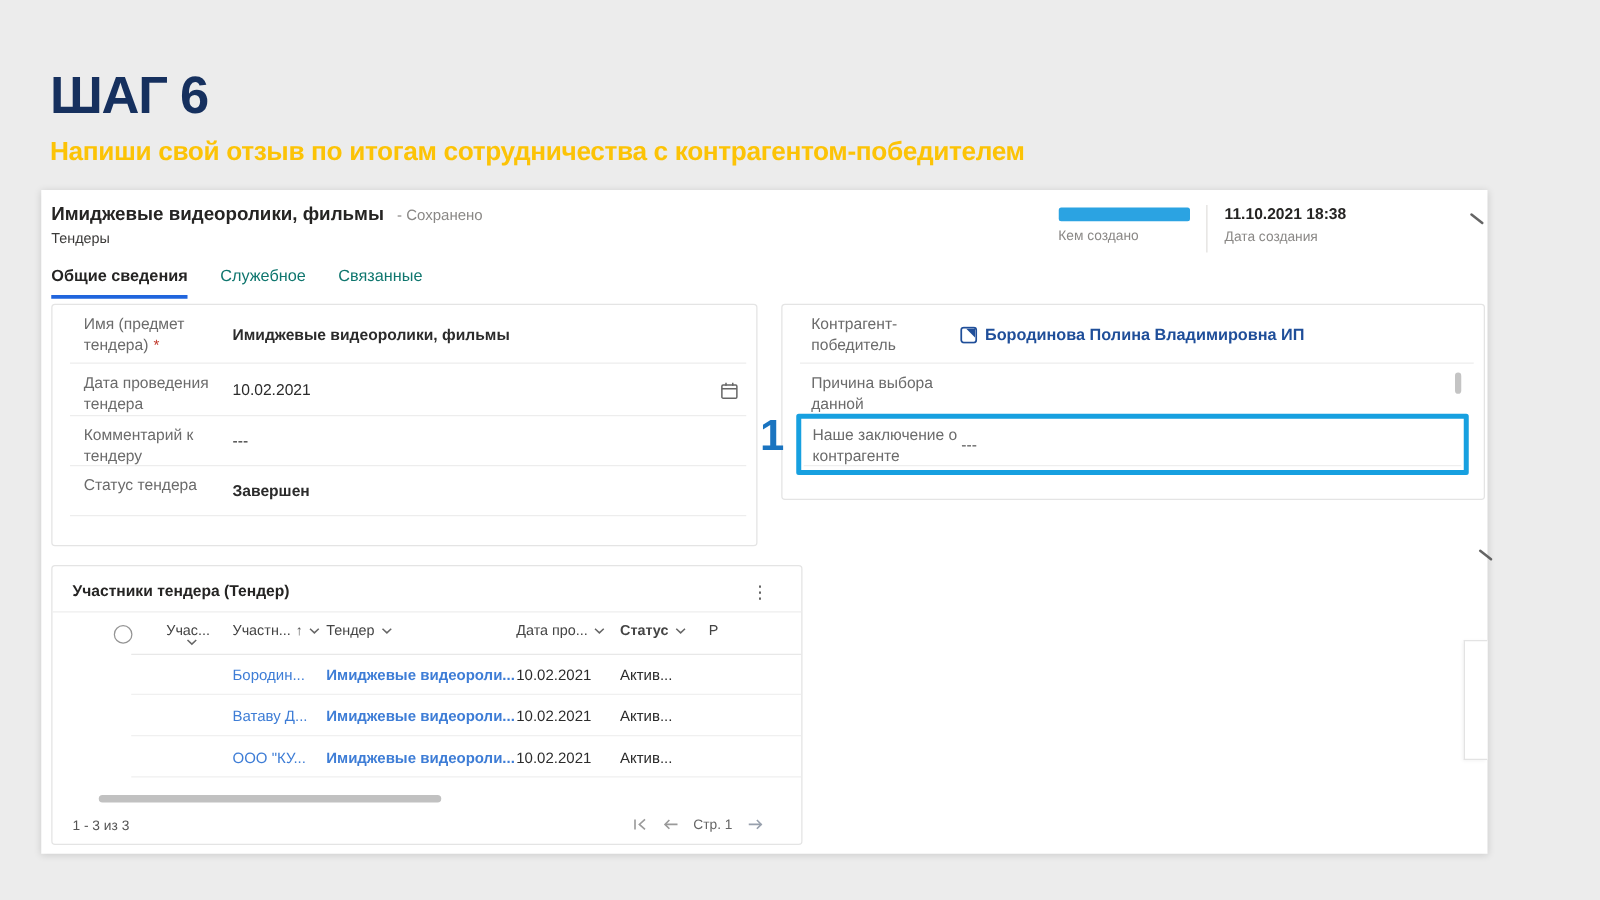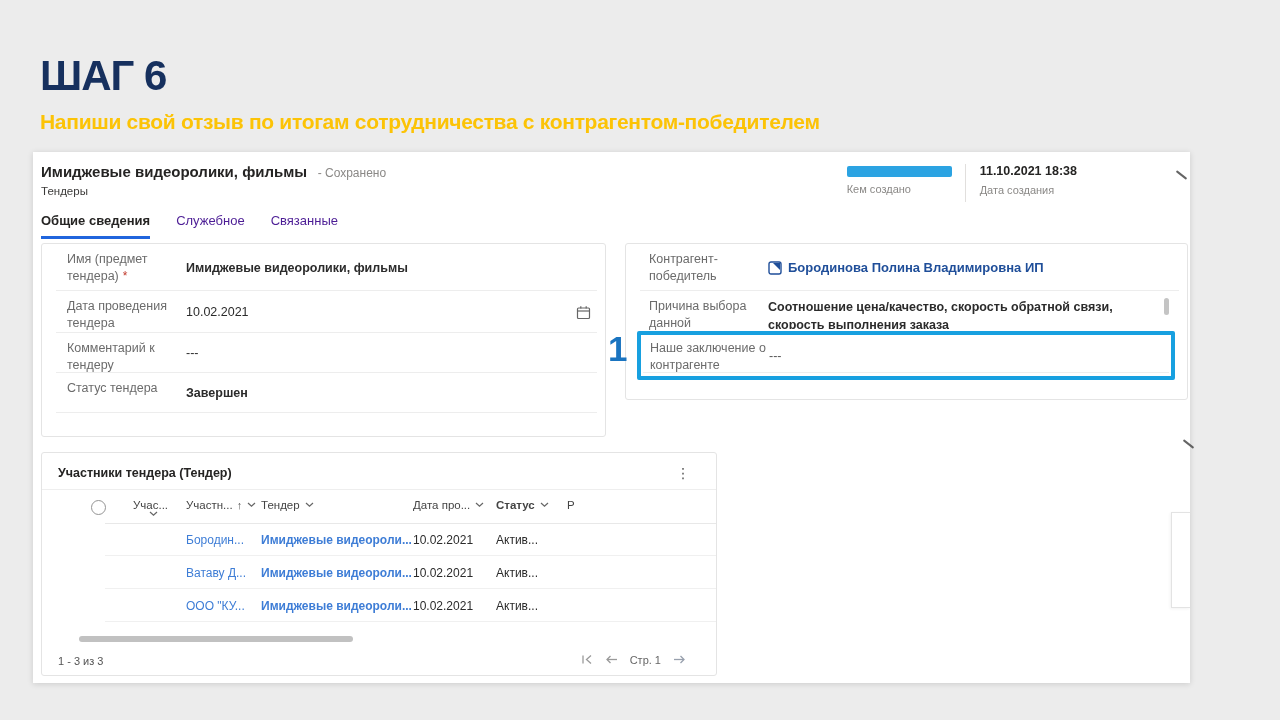--- a/index.html
+++ b/index.html
@@ -34,27 +34,27 @@
   .created-by { width:112px; }
   .redaction-bar { width:105px; height:11px; background:#2ba3e2; border-radius:2px; margin-top:2px; }
   .created-label { font-size:11px; color:#8a8886; margin-top:6px; }
   .created-value { font-size:12.5px; font-weight:700; color:#252423; }
   .v-divider { width:1px; height:38px; background:#e1dfdd; margin:0 14px 0 6px; }
   .pen-mark { position:absolute; width:13px; height:2px; background:#4a4a4a; border-radius:1px; transform:rotate(38deg); opacity:0.85; }
   .pen-mark-1 { left:1142px; top:22px; }
   .pen-mark-2 { left:1149px; top:291px; }
   
   .tabs { position:absolute; left:8px; top:57px; display:flex; }
-  .tab { font-size:13px; color:#4c1d95; padding:4px 0 8px 0; margin-right:26px; cursor:pointer; }
+  .tab { font-size:13px; color:#0f766e; padding:4px 0 8px 0; margin-right:26px; cursor:pointer; }
   .tab.active { font-weight:700; color:#252423; border-bottom:3px solid #2065dd; }
   
   .card { position:absolute; background:#fff; border:1px solid #e4e4e4; border-radius:3px; }
   .card-left  { left:8px;   top:91px;  width:565px; height:194px; }
   .card-right { left:592px; top:91px;  width:563px; height:157px; }
-  .card-table { left:8px;   top:300px; width:676px; height:224px; }
+  .card-table { left:8px;   top:300px; width:601px; height:224px; }
   
   .frow { position:absolute; left:0; width:100%; display:flex; }
   .frow .divline { position:absolute; bottom:0; left:14px; right:8px; border-bottom:1px solid #ededed; }
   .flabel { position:absolute; left:25px; top:7px; width:116px; font-size:12.5px; line-height:17px; color:#6b6b6b; }
   .flabel .req { color:#c0392b; margin-left:4px; font-size:12px; }
   .fvalue { position:absolute; left:144px; top:0; height:100%; display:flex; align-items:center; font-size:12.5px; color:#2b2b2b; }
   .fvalue.bold { font-weight:700; }
   .fvalue.topalign { align-items:flex-start; padding-top:13px; }
   .right-card .flabel { left:23px; }
   .right-card .fvalue { left:142px; }
@@ -168,23 +168,20 @@
               <rect x="1" y="1" width="12" height="12" rx="2" fill="none" stroke="#1f4e99" stroke-width="1.4"></rect>
               <path d="M5 2 h7 v7 z" fill="#1f4e99"></path>
             </svg>
           <span>Бородинова Полина Владимировна ИП</span>
         </span>
       </div>
       <div class="divline"></div>
     </div>
     <div class="frow" style="top:47px;height:41px;">
       <div class="flabel">Причина выбора данной организации</div>
-      <div class="fvalue topalign" style="padding-top:7px;">
-        <span class="clip2">Соотношение цена/качество, скорость обратной связи, скорость выполнения заказа</span>
-      </div>
     </div>
     <div class="vscroll-thumb"></div>
     <div class="hl-box">
       <div class="flabel">Наше заключение о контрагенте</div>
       <div class="fvalue">---</div>
       <div class="innerline"></div>
     </div>
   </div>
   <div class="callout-number">1</div>
 

